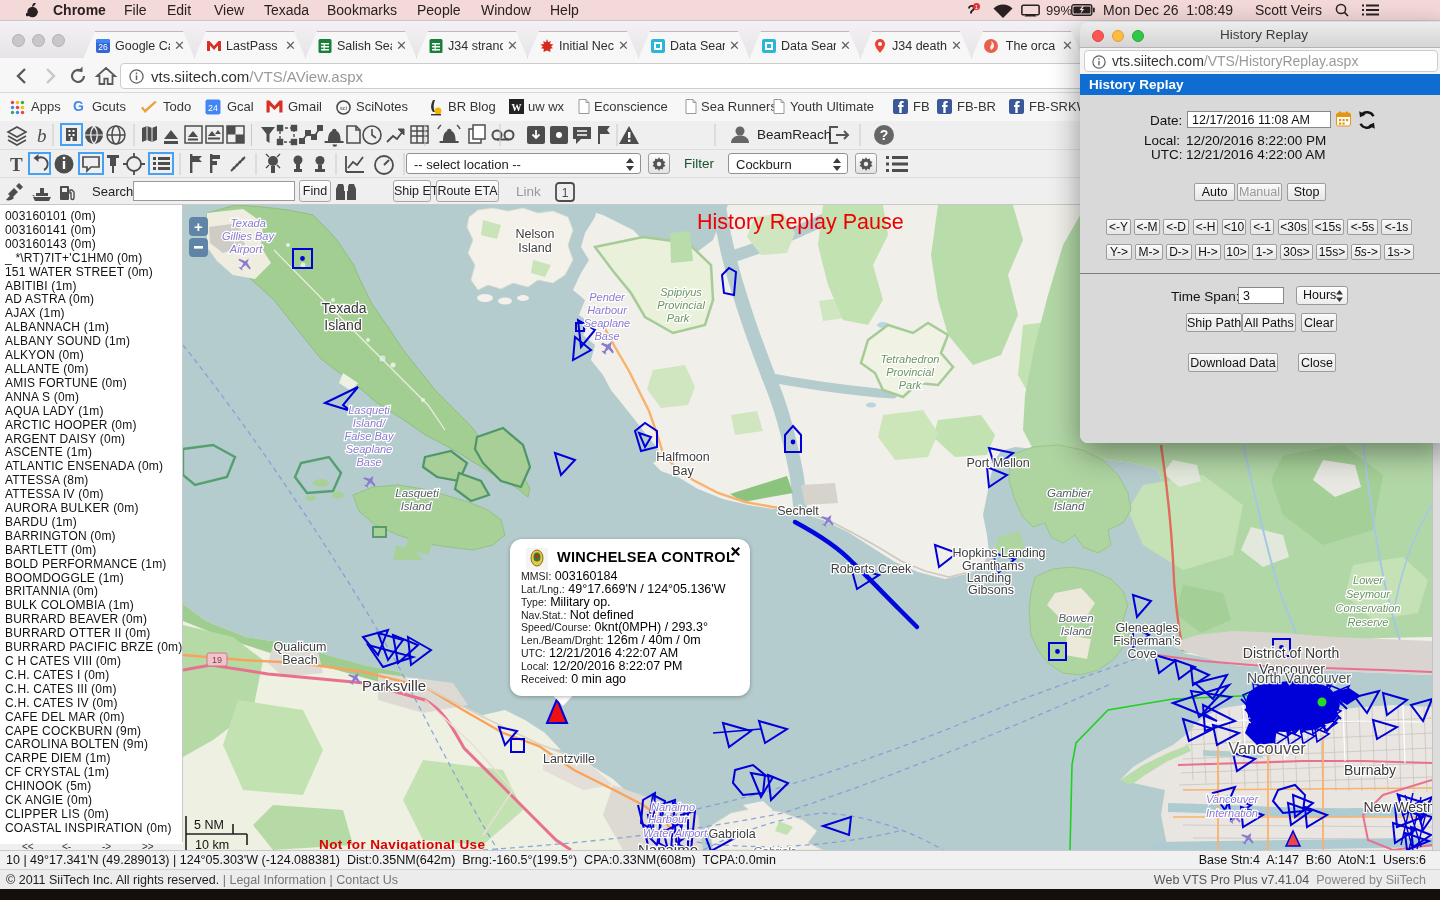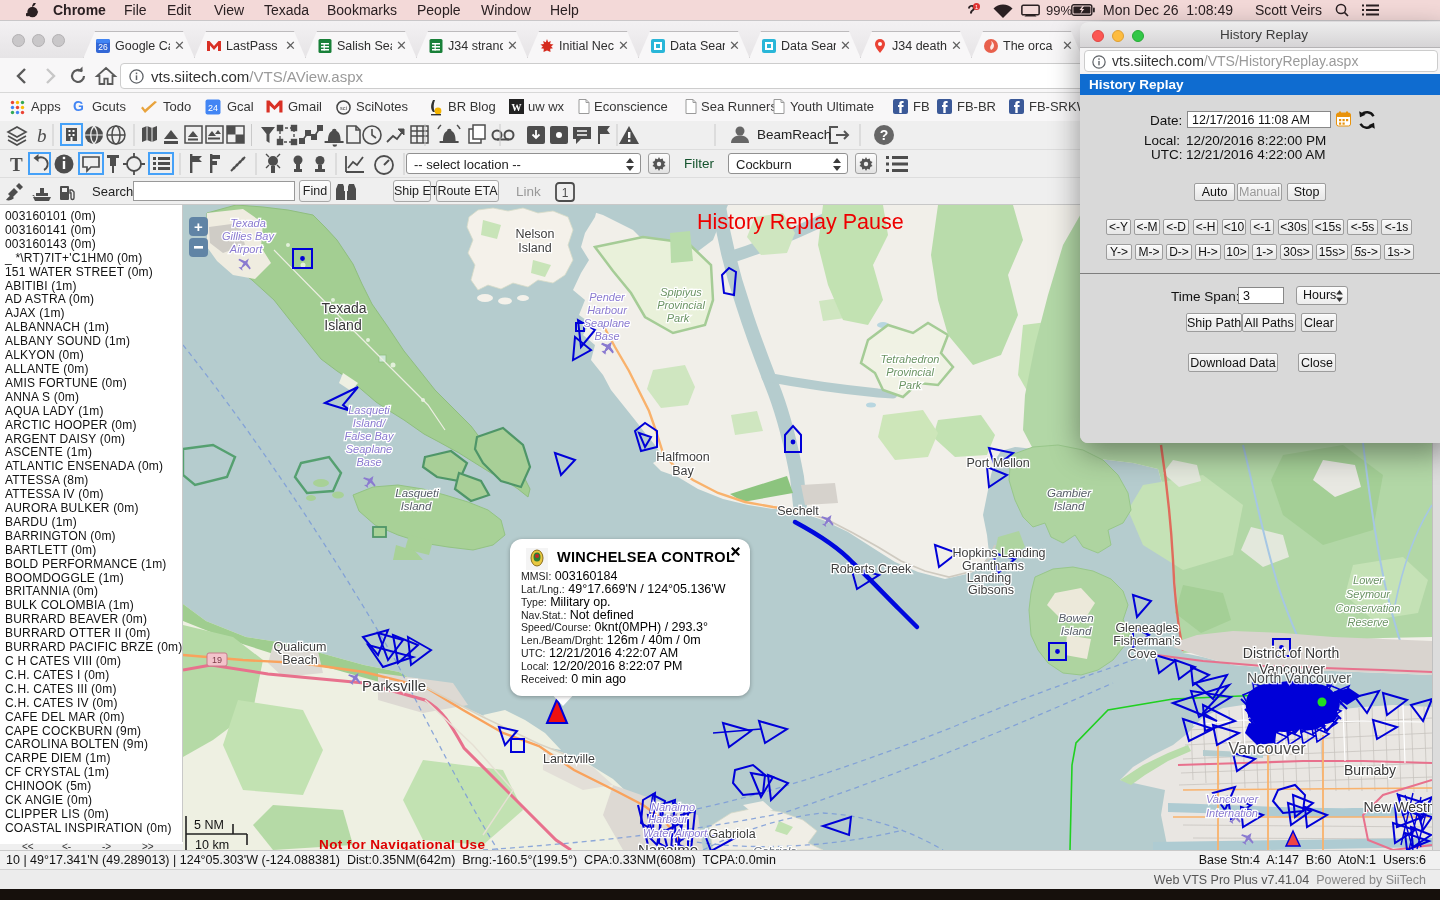--- a/index.html
+++ b/index.html
@@ -3,21 +3,21 @@
 <meta charset="utf-8">
 <style>
 * { margin:0; padding:0; box-sizing:border-box; }
 html,body { width:1440px; height:900px; overflow:hidden; font-family:"Liberation Sans",sans-serif; }
 body { position:relative; background:#fff; }
 .abs { position:absolute; }
 
 #menubar { position:absolute; left:0; top:0; width:1440px; height:20px; background:#f3d9d8; color:#2a2022; font-size:14px; }
 #menubar .mi { position:absolute; top:2px; white-space:nowrap; }
 
-#tabbar { position:absolute; left:0; top:20px; width:1440px; height:38px; background:linear-gradient(#f3f1f3,#e6e4e6); border-top:1px solid #c9c7c9; }
+#tabbar { position:absolute; left:0; top:20px; width:1440px; height:38px; background:linear-gradient(#f3f1f3,#e6e4e6); border-top:1px solid #c9c7c9;text-align:center; }
 .tlight { position:absolute; top:13px; width:13px; height:13px; border-radius:50%; background:#c9c7c9; border:0.5px solid #b2b0b2; }
 .tab { position:absolute; top:10px; height:28px; background:#f8f7f8; border:1px solid #bdbbbd; border-bottom:none; clip-path:polygon(0 100%, 12px 0, calc(100% - 12px) 0, 100% 100%); font-size:12.5px; color:#2e2e2e; }
 .tab .ttl { position:absolute; left:31px; top:7px; width:55px; overflow:hidden; white-space:nowrap; }
 .tab .tx { position:absolute; right:9px; top:6px; color:#5f5f5f; font-size:13px; }
 .tab .fav { position:absolute; left:11px; top:6px; width:16px; height:16px; }
 
 #addrbar { position:absolute; left:0; top:58px; width:1440px; height:35px; background:#f8f7f8; border-bottom:1px solid #d8d8d8;text-align:right; }
 #urlfield { position:absolute; left:120px; top:5px; width:1300px; height:26px; background:#fff; border:1px solid #cdcdcd; border-radius:4px; font-size:15px; }
 
 #bmbar { position:absolute; left:0; top:93px; width:1440px; height:28px; background:#f8f7f8; font-size:13px; color:#363636; }
@@ -947,20 +947,21 @@
   <rect x="11" y="41" width="9" height="2.6" fill="#fff"></rect>
 </svg>
 </div>
 <div id="rstrip"></div>
 
 <div id="statusbar">
   <span style="position:absolute; left:6px; top:2px;">10 | 49°17.341'N (49.289013) | 124°05.303'W (-124.088381)&nbsp; Dist:0.35NM(642m)&nbsp; Brng:-160.5°(199.5°)&nbsp; CPA:0.33NM(608m)&nbsp; TCPA:0.0min</span>
   <span style="position:absolute; right:14px; top:2px;">Base Stn:4&nbsp; A:147&nbsp; B:60&nbsp; AtoN:1&nbsp; Users:6</span>
 </div>
 <div id="footer">
+  <span style="position:absolute; left:6px; top:3px;">© 2011 SiiTech Inc. All rights reserved. <span style="color:#777;">| Legal Information | Contact Us</span></span>
   <span style="position:absolute; right:14px; top:3px; color:#555;">Web VTS Pro Plus v7.41.04 &nbsp;<span style="color:#888;">Powered by SiiTech</span></span>
 </div>
 <div id="darkstrip"></div>
 
 <svg class="abs" style="left:540px; top:690px;" width="46" height="36" viewBox="0 0 46 36">
     <path d="M8 0h30L23 16z" fill="#fff"></path>
   </svg>
 <div id="shippop">
   <svg class="abs" style="left:16px; top:9px;" width="22" height="22" viewBox="0 0 22 22">
       <rect width="22" height="22" fill="#f4f4f4"></rect>

